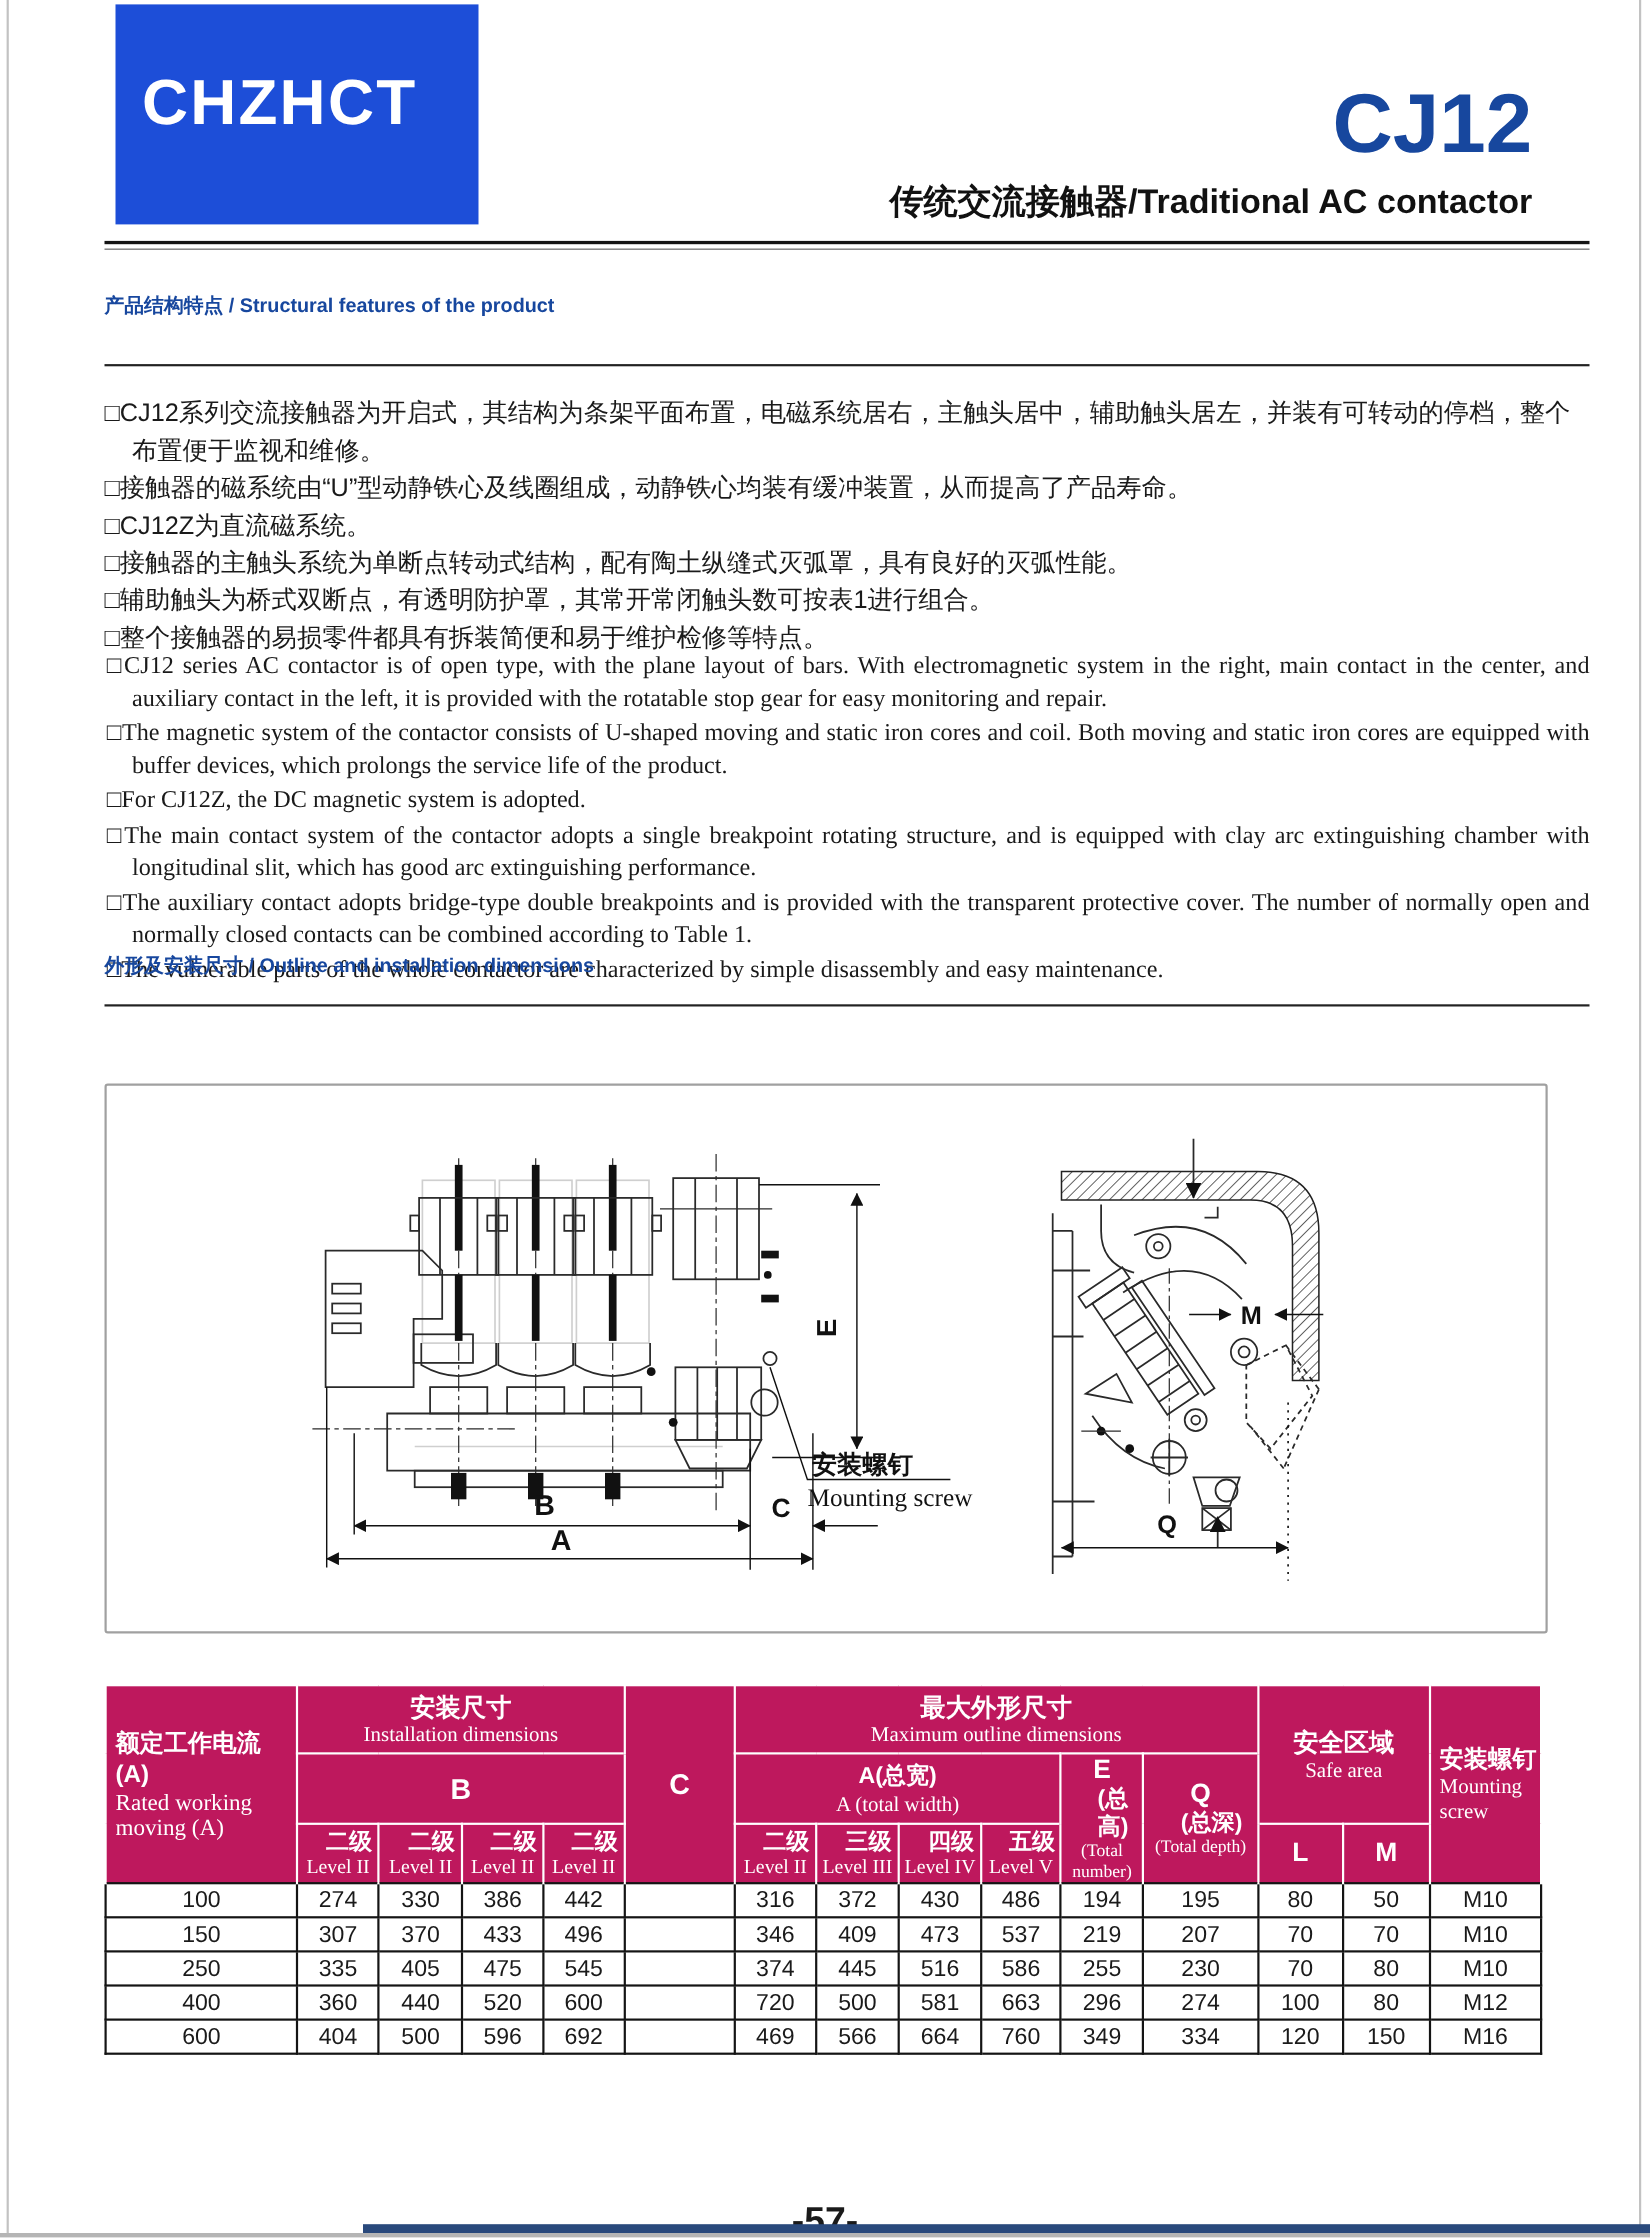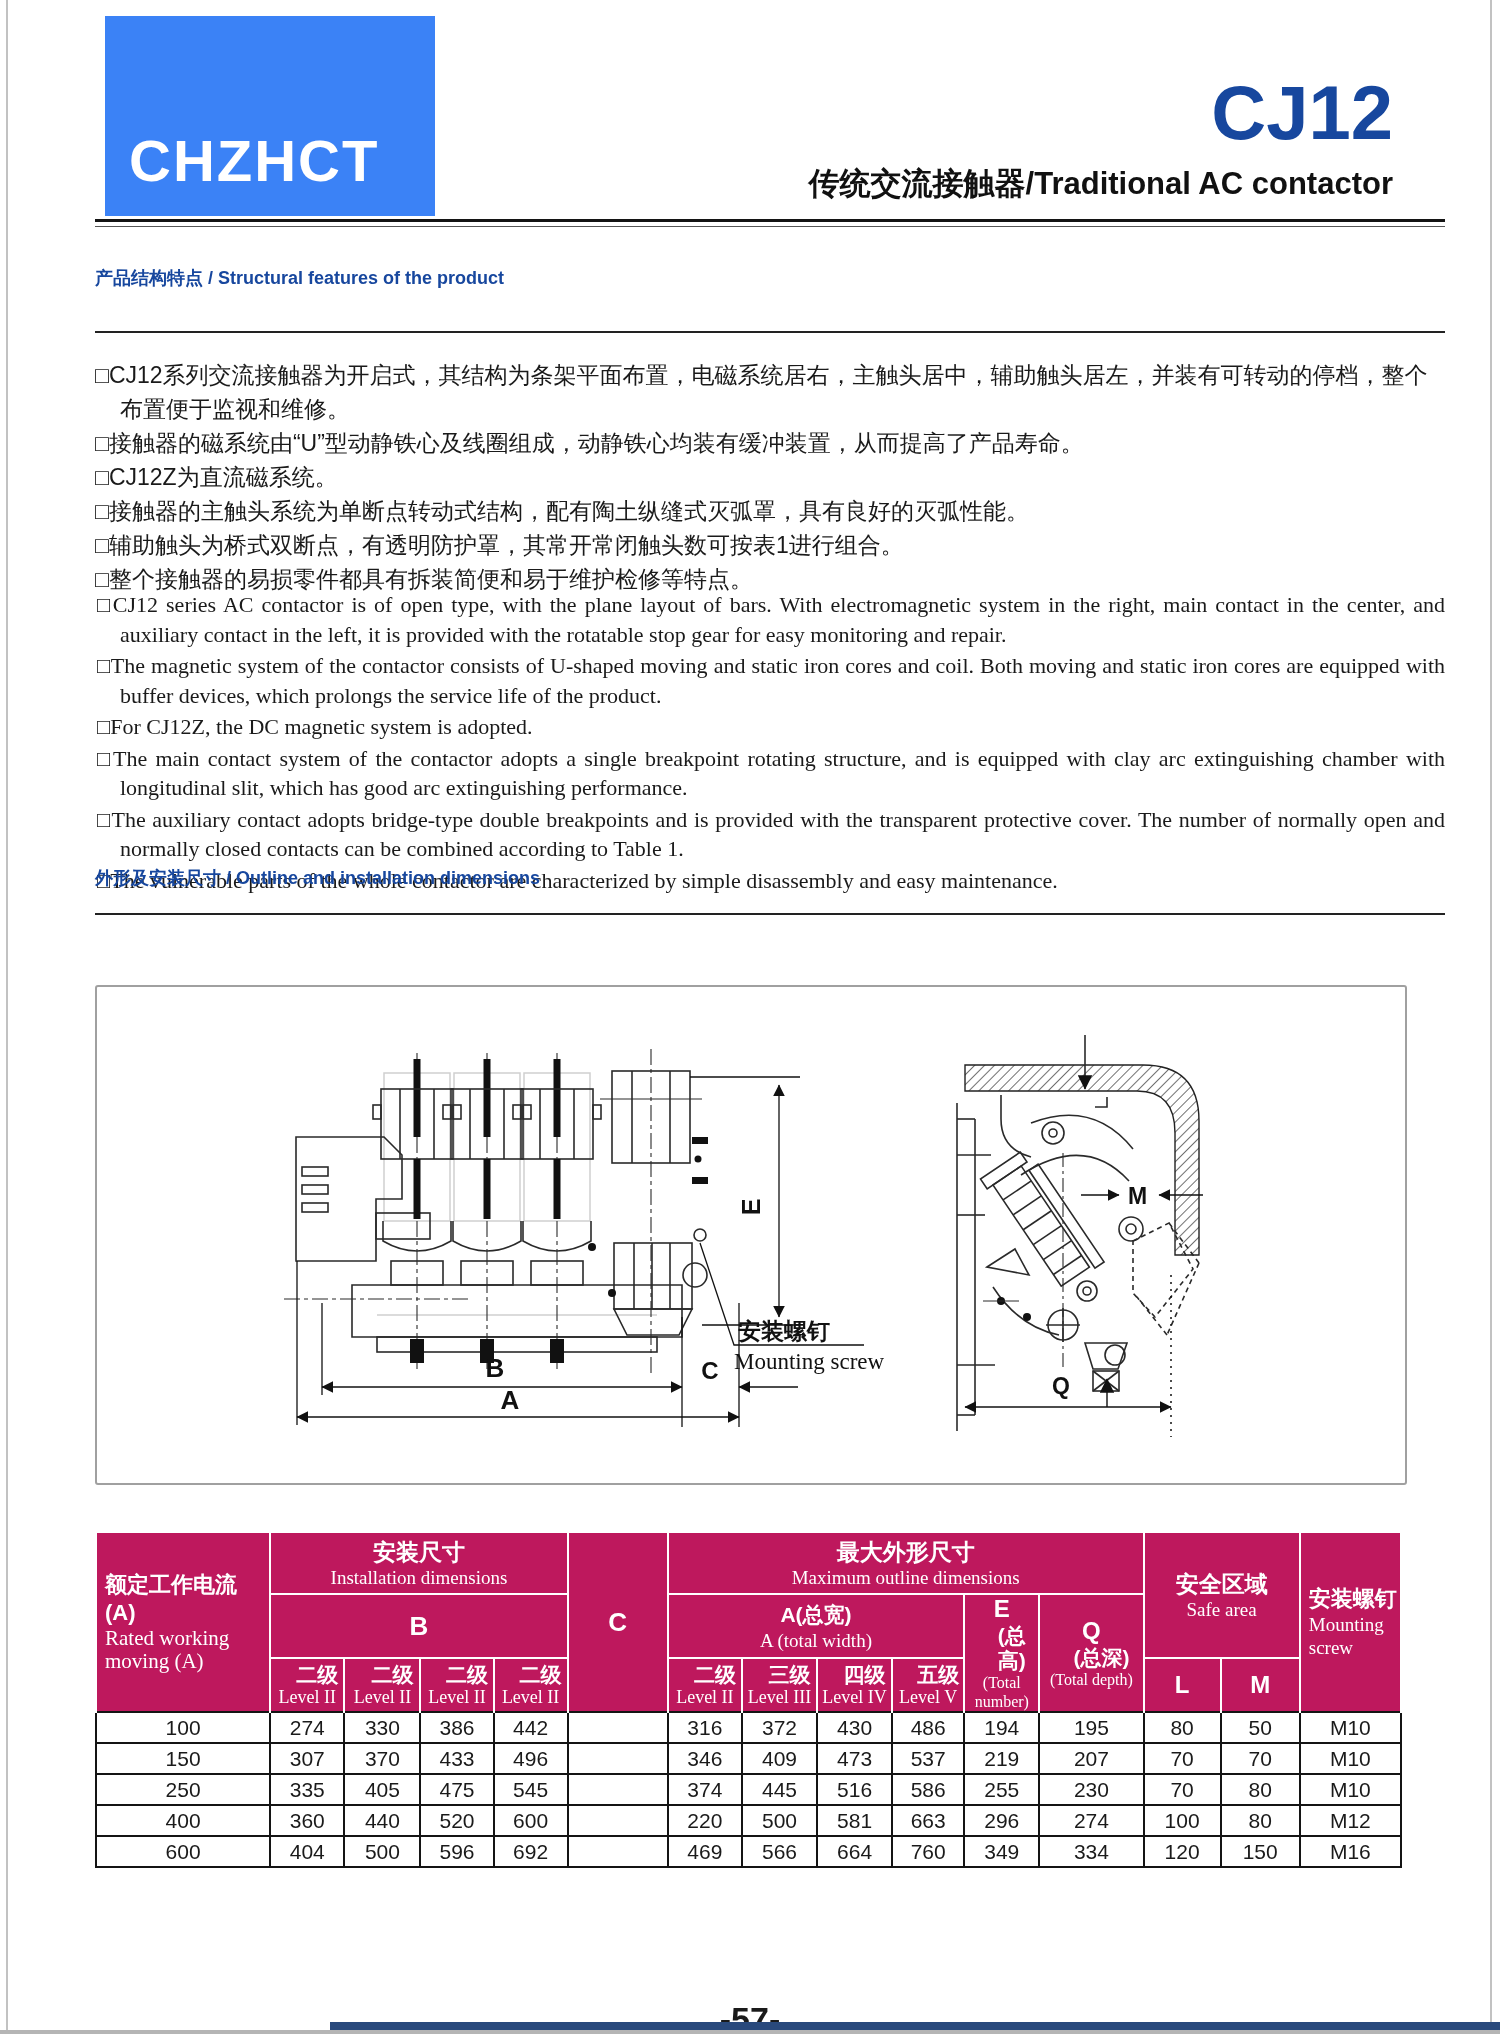--- a/index.html
+++ b/index.html
@@ -5,22 +5,22 @@
   html,body{margin:0;padding:0;background:#fff;}
   .page{position:relative;width:1500px;height:2036px;background:#fff;overflow:hidden;
         font-family:"Liberation Sans",sans-serif;color:#1a1a1a;}
   
   .edge-left{position:absolute;left:6px;top:0;width:2px;height:2032px;background:#c2c2c2;}
   .edge-right{position:absolute;left:1490px;top:0;width:2px;height:2032px;background:#c2c2c2;}
   .bottom-strip{position:absolute;left:0;top:2030px;width:1500px;height:4px;background:#b5b5b5;}
   .bottom-bar{position:absolute;left:330px;top:2022px;width:1170px;height:10px;background:#29497c;}
 
   
-  .logo-box{position:absolute;left:105px;top:16px;width:330px;height:200px;background:#3b82f6;
-            display:flex;align-items:flex-end;}
+  .logo-box{position:absolute;left:105px;top:4px;width:330px;height:200px;background:#1d4ed8;
+            display:flex;align-items:center;}
   .logo-text{color:#fff;font-weight:bold;font-size:58px;letter-spacing:2px;padding:0 0 22px 24px;
              font-family:"Liberation Sans",sans-serif;}
   .model{position:absolute;right:107px;top:70px;width:700px;text-align:right;color:#17479E;
          font-size:76px;font-weight:bold;line-height:86px;}
   .subtitle{position:absolute;right:107px;top:164px;width:900px;text-align:right;color:#111;
             font-size:31px;font-weight:bold;line-height:40px;}
   .header-rule{position:absolute;left:95px;top:219px;width:1350px;height:4px;
                border-top:3px solid #141414;border-bottom:1px solid #555;}
 
   
@@ -436,21 +436,21 @@
         <td>80</td>
         <td>M10</td>
       </tr>
       <tr>
         <td>400</td>
         <td>360</td>
         <td>440</td>
         <td>520</td>
         <td>600</td>
         <td></td>
-        <td>220</td>
+        <td>720</td>
         <td>500</td>
         <td>581</td>
         <td>663</td>
         <td>296</td>
         <td>274</td>
         <td>100</td>
         <td>80</td>
         <td>M12</td>
       </tr>
       <tr>

